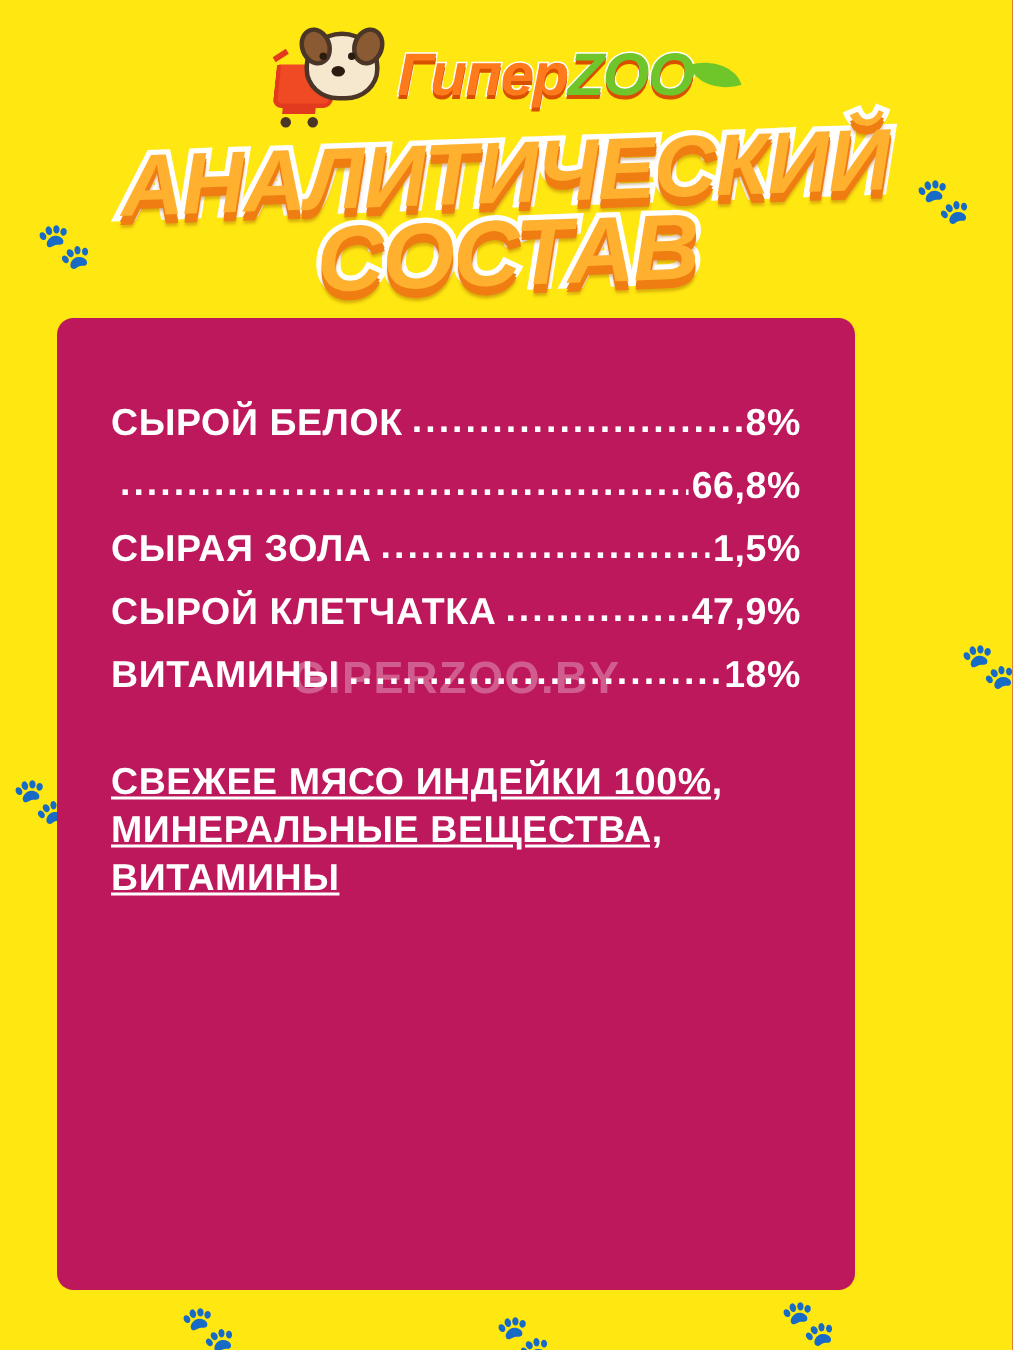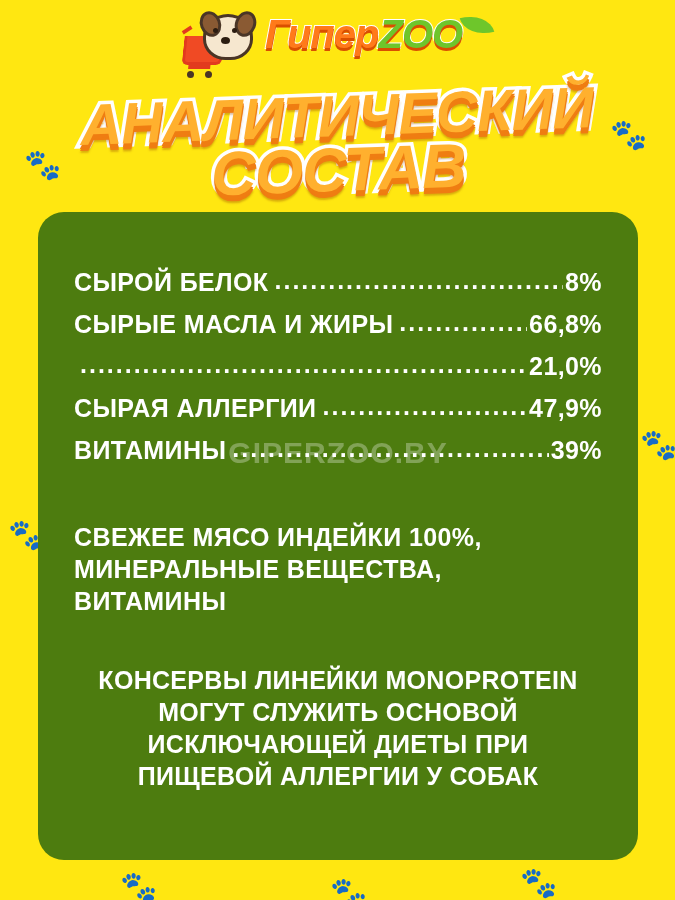--- a/index.html
+++ b/index.html
@@ -22,21 +22,21 @@
     font-size: 30px;
     line-height: 1;
     user-select: none;
   }
 
   
   .logo-row {
     position: relative;
     height: 72px;
     display: flex;
-    align-items: flex-start;
+    align-items: center;
     justify-content: center;
     gap: 6px;
     padding-top: 14px;
   }
   .logo-mark {
     position: relative;
     width: 76px;
     height: 58px;
   }
   .logo-dog {
@@ -159,24 +159,24 @@
       0 8px 2px rgba(150,70,0,.35);
     display: block;
   }
   .title-line.l2 { font-size: 62px; margin-top: 2px; }
 
   
   .panel {
     position: absolute;
     left: 38px;
     top: 212px;
-    width: 600px;
+    width: 532px;
     height: 648px;
-    background: #4d7c0f;
-    border-radius: 26px;
+    background: #be185d;
+    border-radius: 11px;
     box-sizing: border-box;
     padding: 56px 36px 30px 36px;
     color: #ffffff;
   }
 
   .nutrition-list { margin: 0; padding: 0; list-style: none; }
   .nutrition-row {
     display: flex;
     align-items: baseline;
     font-size: 25px;
@@ -203,25 +203,26 @@
     top: 224px;
     text-align: center;
     font-size: 30px;
     font-weight: bold;
     letter-spacing: 1px;
     color: rgba(255,255,255,.30);
     pointer-events: none;
   }
 
   .ingredients {
-    margin-top: 56px;
+    margin-top: 40px;
     font-size: 25px;
     font-weight: bold;
     line-height: 1.28;
     letter-spacing: .4px;
+    text-decoration: underline;
   }
 
   .footnote {
     position: absolute;
     left: 36px;
     right: 36px;
     top: 452px;
     text-align: center;
     font-size: 25px;
     font-weight: bold;
@@ -265,43 +266,39 @@
 
 <div class="panel">
 
   <ul class="nutrition-list">
     <li class="nutrition-row">
       <span class="label">СЫРОЙ БЕЛОК</span>
       <span class="dots">................................................................</span>
       <span class="value">8%</span>
     </li>
     <li class="nutrition-row">
-      <span class="label">СЫРЫЕ МАСЛА И ЖИРЫ</span>
       <span class="dots">................................................................</span>
       <span class="value">66,8%</span>
     </li>
     <li class="nutrition-row">
-      <span class="dots">................................................................</span>
-      <span class="value">21,0%</span>
-    </li>
-    <li class="nutrition-row">
-      <span class="label">СЫРАЯ АЛЛЕРГИИ</span>
+      <span class="label">СЫРАЯ ЗОЛА</span>
+      <span class="dots">................................................................</span>
+      <span class="value">1,5%</span>
+    </li>
+    <li class="nutrition-row">
+      <span class="label">СЫРОЙ КЛЕТЧАТКА</span>
       <span class="dots">................................................................</span>
       <span class="value">47,9%</span>
     </li>
     <li class="nutrition-row">
       <span class="label">ВИТАМИНЫ</span>
       <span class="dots">................................................................</span>
-      <span class="value">39%</span>
+      <span class="value">18%</span>
     </li>
   </ul>
 
   <div class="watermark">GIPERZOO.BY</div>
 
   <div class="ingredients" style="white-space:pre-line;">СВЕЖЕЕ МЯСО ИНДЕЙКИ 100%,
 МИНЕРАЛЬНЫЕ ВЕЩЕСТВА,
 ВИТАМИНЫ</div>
 
-  <div class="footnote" style="white-space:pre-line;">КОНСЕРВЫ ЛИНЕЙКИ MONOPROTEIN
-МОГУТ СЛУЖИТЬ ОСНОВОЙ
-ИСКЛЮЧАЮЩЕЙ ДИЕТЫ ПРИ
-ПИЩЕВОЙ АЛЛЕРГИИ У СОБАК</div>
 </div>
 
 </body></html>

